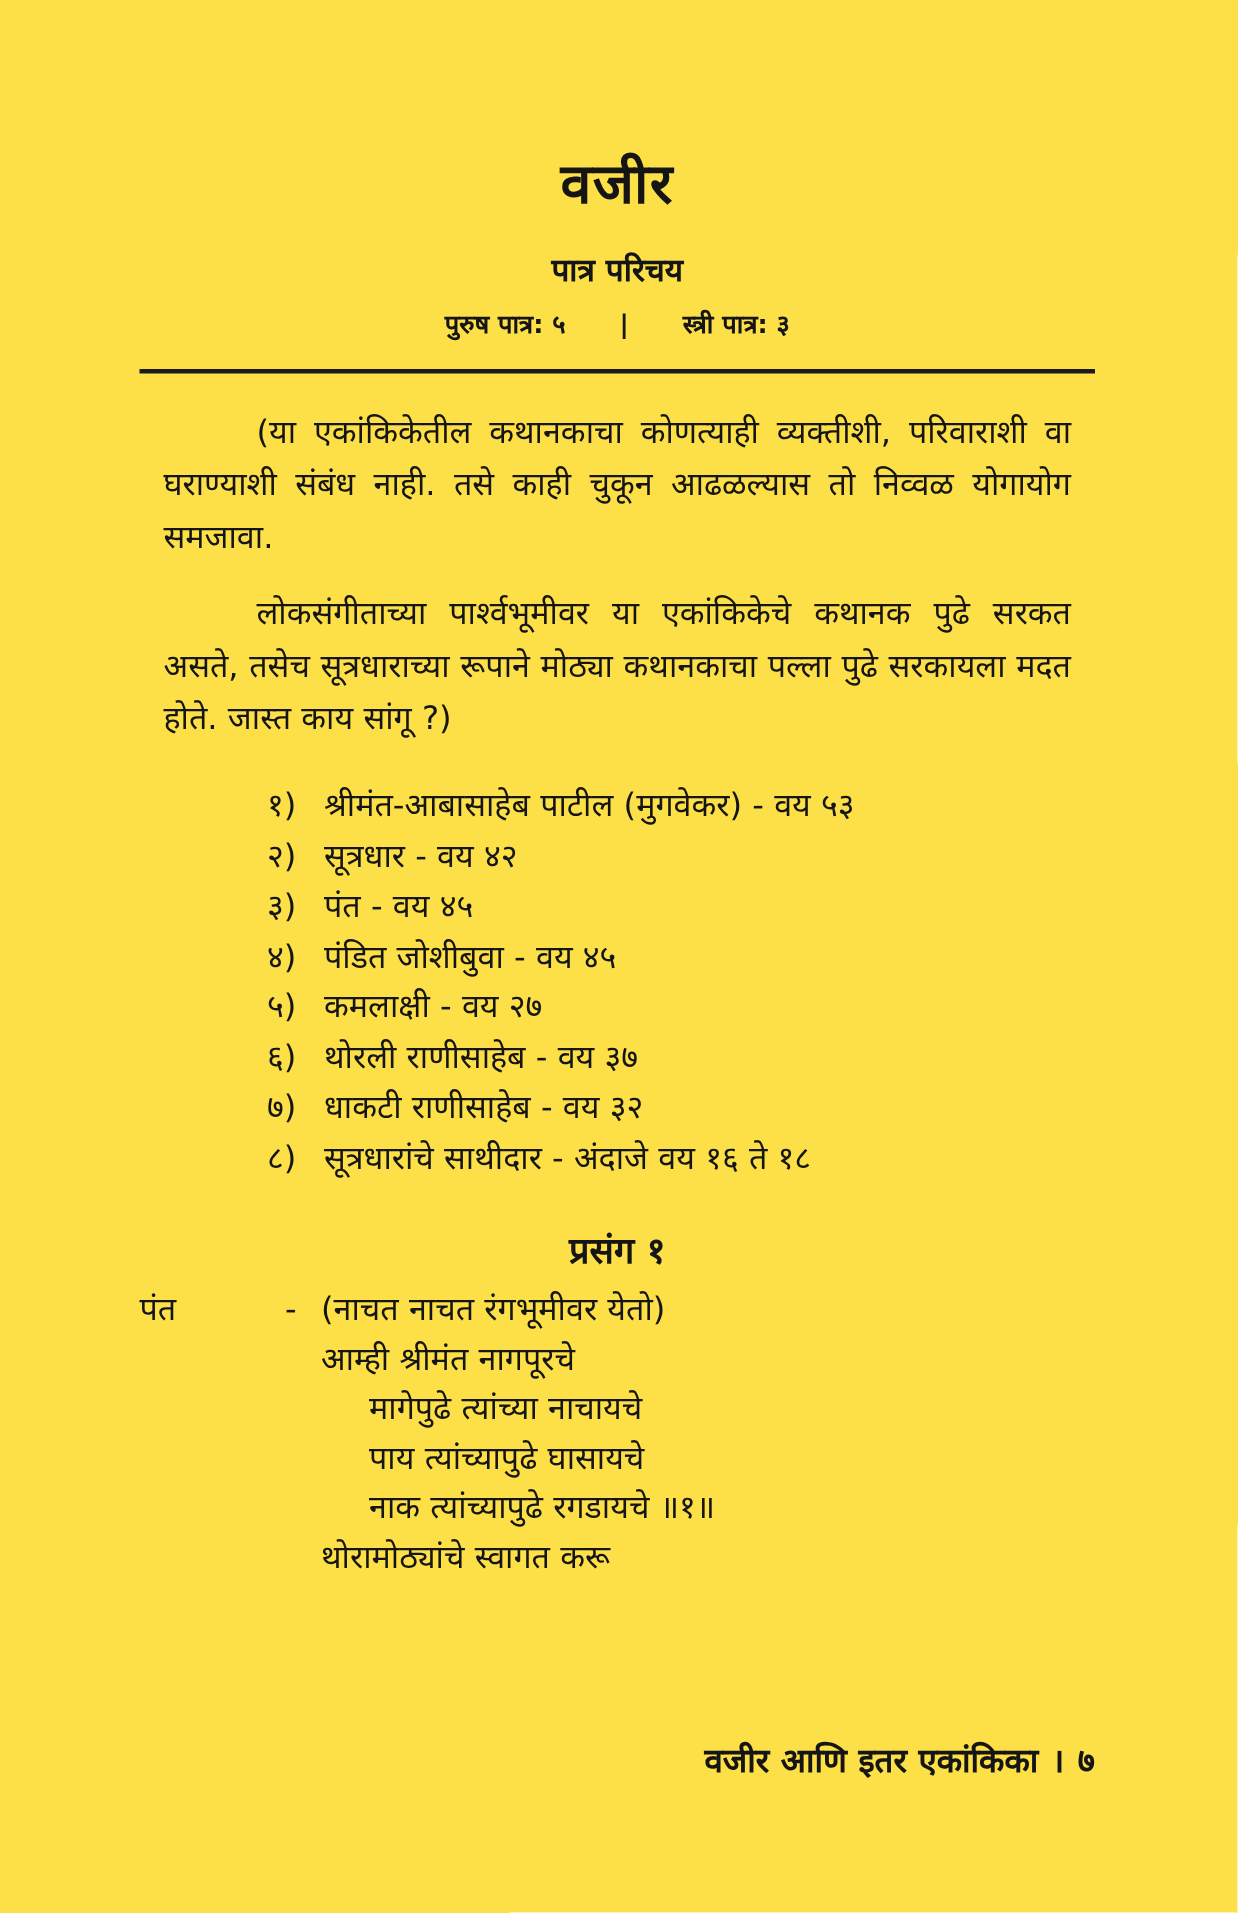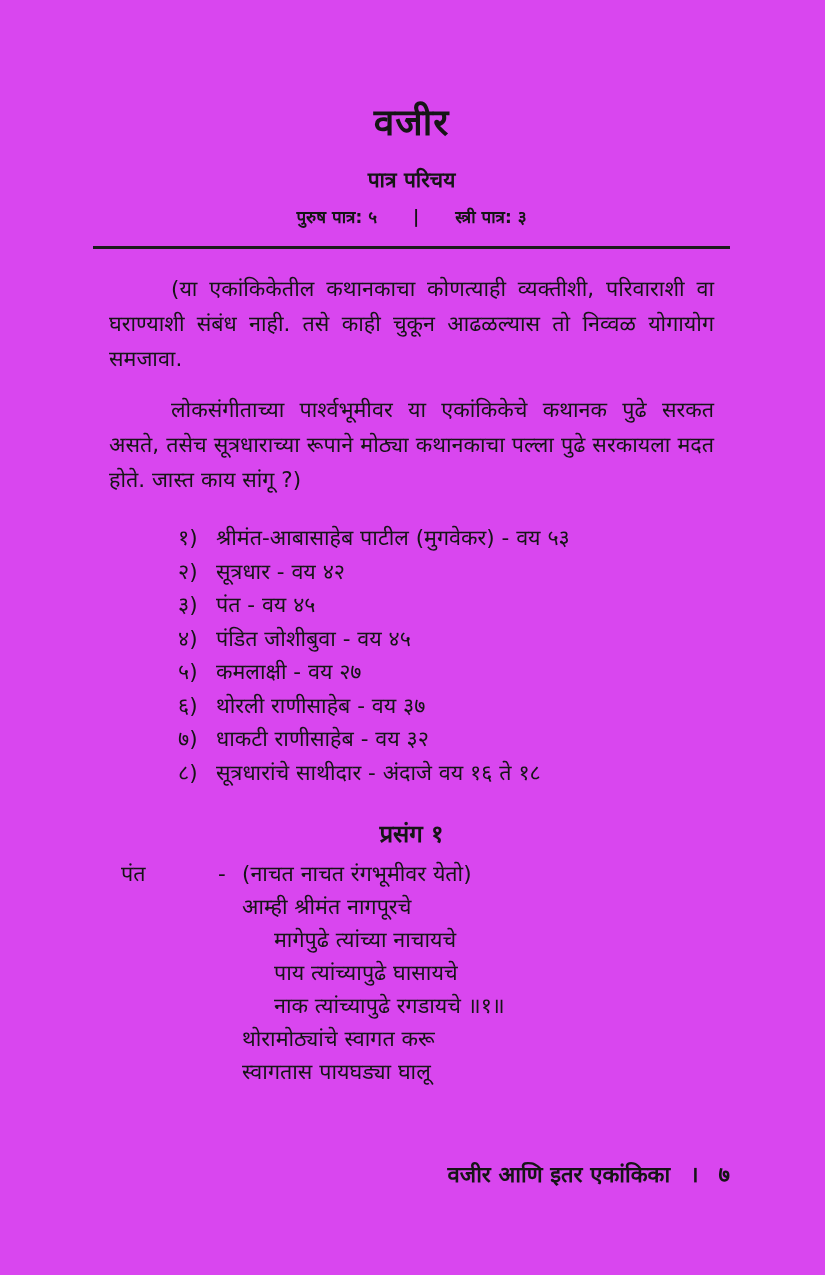--- a/index.html
+++ b/index.html
@@ -4,21 +4,21 @@
 <style>
   html, body {
     margin: 0;
     padding: 0;
     background: #ffffff;
   }
   .page {
     position: relative;
     width: 825px;
     height: 1275px;
-    background: #d946ef;
+    background: #fde047;
     color: #151515;
     font-family: "DejaVu Sans", sans-serif;
     box-sizing: border-box;
     padding: 0 95px 0 93px;
     overflow: hidden;
   }
   .title {
     margin-top: 100px;
     text-align: center;
     font-size: 37px;
@@ -76,37 +76,36 @@
   }
   .dialogue {
     margin-top: 8px;
     display: flex;
     align-items: flex-start;
     font-size: 21.5px;
     line-height: 33px;
   }
   .speaker {
     flex: 0 0 97px;
-    margin-left: 28px;
   }
   .speaker-dash {
     flex: 0 0 24px;
   }
   .dialogue-lines { flex: 1; }
   .dline { white-space: nowrap; }
   .dline.indent-1 { padding-left: 32px; }
   .footer {
     position: absolute;
     top: 1160px;
     right: 95px;
     font-size: 22px;
     font-weight: 700;
     line-height: 30px;
     display: flex;
-    gap: 20px;
+    gap: 9px;
     align-items: baseline;
   }
 </style>
 </head>
 <body>
 
 <div class="page">
 
   <div class="title">वजीर</div>
 
@@ -165,21 +164,20 @@
   <div class="dialogue">
     <span class="speaker">पंत</span>
     <span class="speaker-dash">-</span>
     <div class="dialogue-lines">
       <div class="dline">(नाचत नाचत रंगभूमीवर येतो)</div>
       <div class="dline">आम्ही श्रीमंत नागपूरचे</div>
       <div class="dline indent-1">मागेपुढे त्यांच्या नाचायचे</div>
       <div class="dline indent-1">पाय त्यांच्यापुढे घासायचे</div>
       <div class="dline indent-1">नाक त्यांच्यापुढे रगडायचे ॥१॥</div>
       <div class="dline">थोरामोठ्यांचे स्वागत करू</div>
-      <div class="dline">स्वागतास पायघड्या घालू</div>
     </div>
   </div>
 
   <div class="footer">
     <span>वजीर आणि इतर एकांकिका</span>
     <span>।</span>
     <span>७</span>
   </div>
 
 </div>

